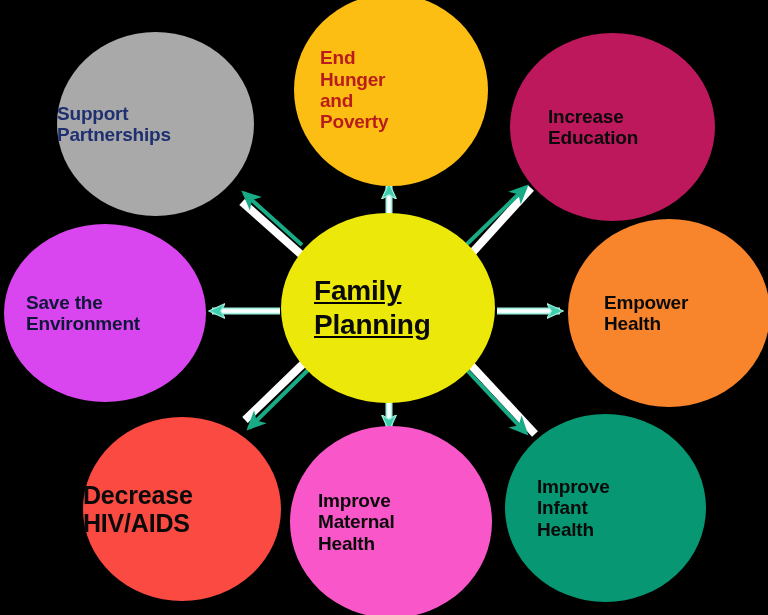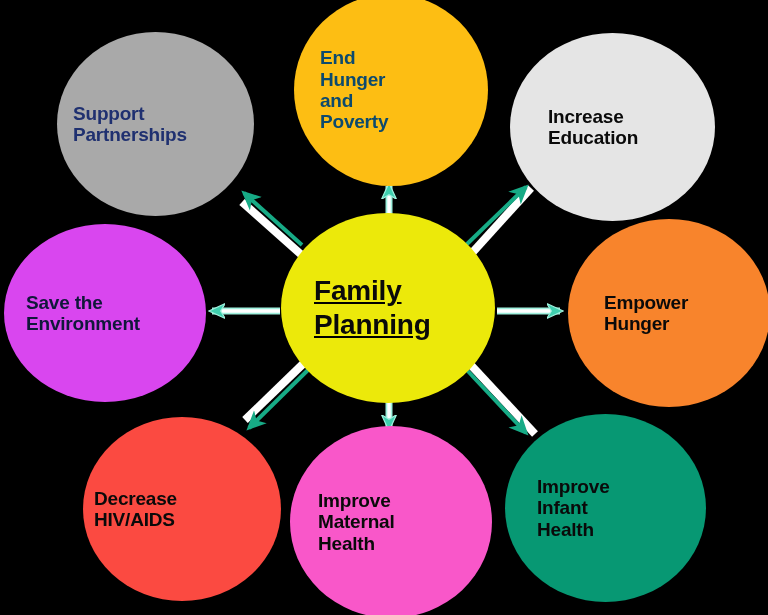--- a/index.html
+++ b/index.html
@@ -61,41 +61,40 @@
     left: 57px;
     top: 32px;
     width: 197px;
     height: 184px;
     background: #a9a9a9;
     z-index: 4;
   }
   #node-support .node-label {
     font-size: 19px;
     color: #1f3070;
-    padding-left: 16px;
   }
   #node-hunger {
     left: 294px;
     top: -6px;
     width: 194px;
     height: 192px;
     background: #fdbe13;
     z-index: 4;
   }
   #node-hunger .node-label {
     font-size: 19px;
-    color: #0c4a6e;
+    color: #b91c1c;
     padding-left: 26px;
   }
   #node-education {
     left: 510px;
     top: 33px;
     width: 205px;
     height: 188px;
-    background: #e5e5e5;
+    background: #be185d;
     z-index: 4;
   }
   #node-education .node-label {
     font-size: 19px;
     color: #0a0a0a;
     padding-left: 38px;
   }
   #node-environment {
     left: 4px;
     top: 224px;
@@ -124,23 +123,22 @@
   }
   #node-hiv {
     left: 83px;
     top: 417px;
     width: 198px;
     height: 184px;
     background: #fb4a41;
     z-index: 4;
   }
   #node-hiv .node-label {
-    font-size: 19px;
-    color: #0a0a0a;
-    padding-left: 11px;
+    font-size: 25px;
+    color: #0a0a0a;
   }
   #node-maternal {
     left: 290px;
     top: 426px;
     width: 202px;
     height: 192px;
     background: #f957c9;
     z-index: 4;
   }
   #node-maternal .node-label {
@@ -235,21 +233,21 @@
 Education</span>
   </div>
 
   <div class="node" id="node-environment">
     <span class="node-label">Save the
 Environment</span>
   </div>
 
   <div class="node" id="node-women">
     <span class="node-label">Empower
-Hunger</span>
+Health</span>
   </div>
 
   <div class="node" id="node-hiv">
     <span class="node-label">Decrease
 HIV/AIDS</span>
   </div>
 
   <div class="node" id="node-maternal">
     <span class="node-label">Improve
 Maternal

